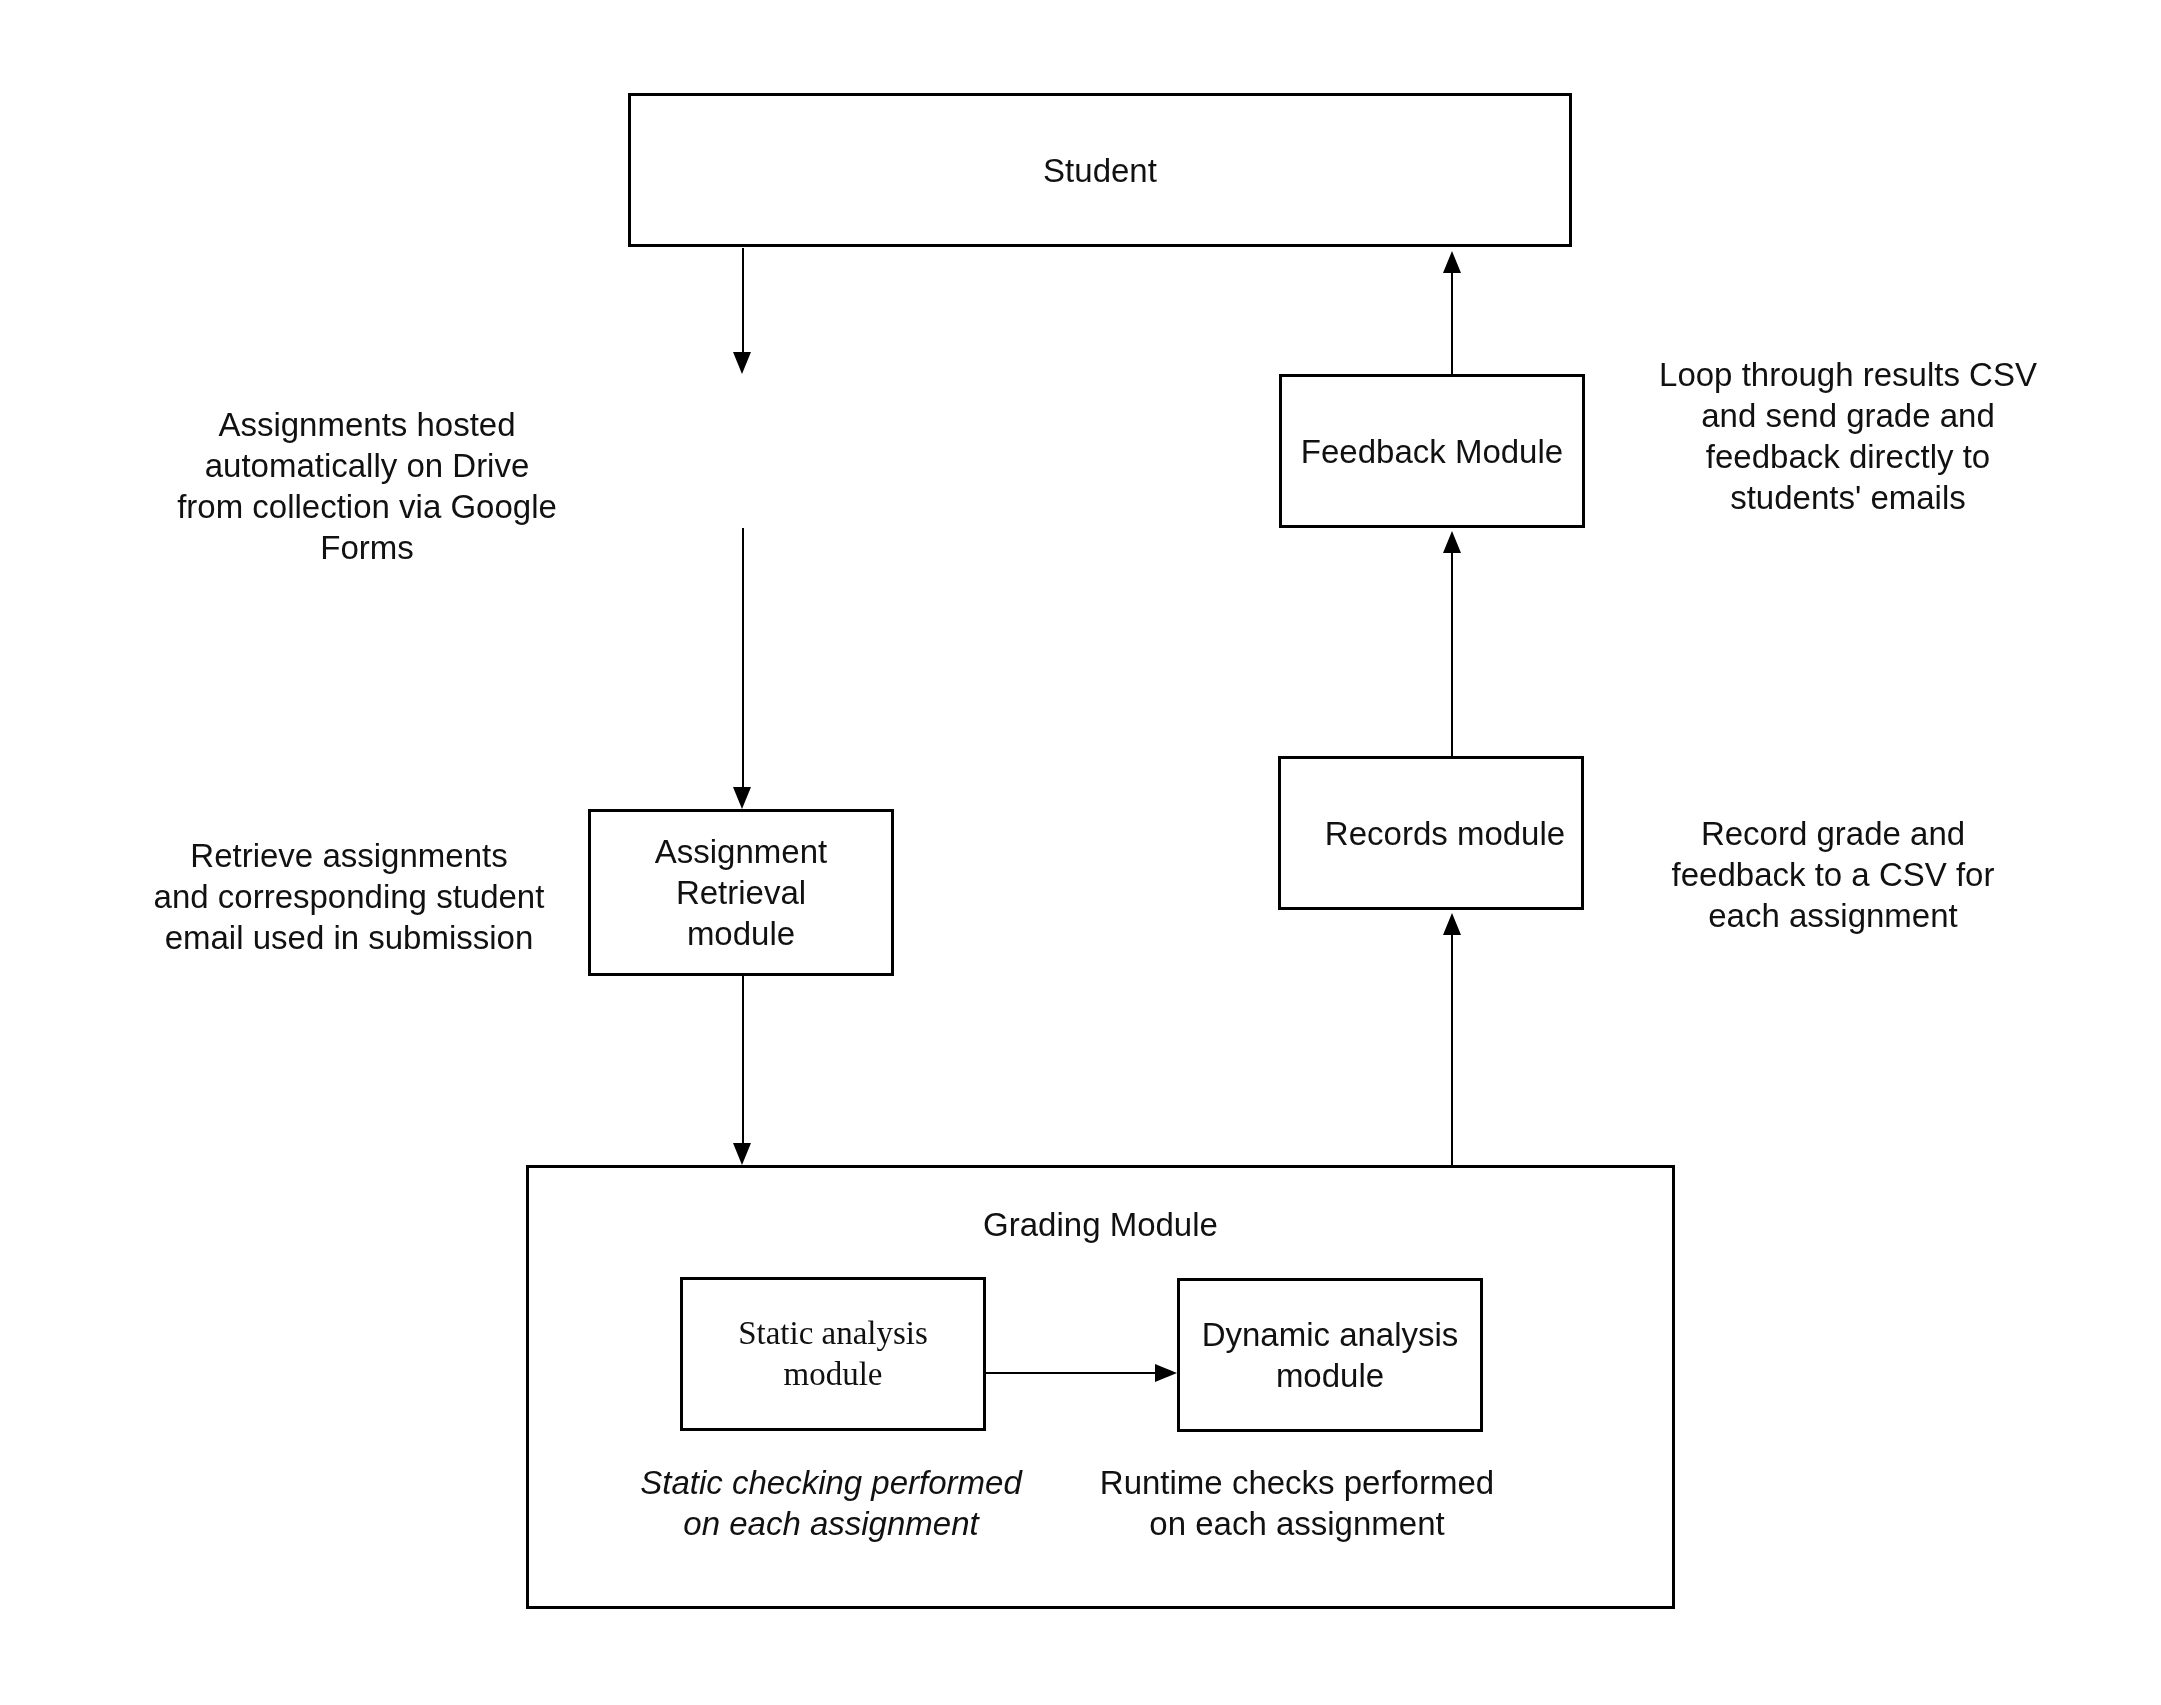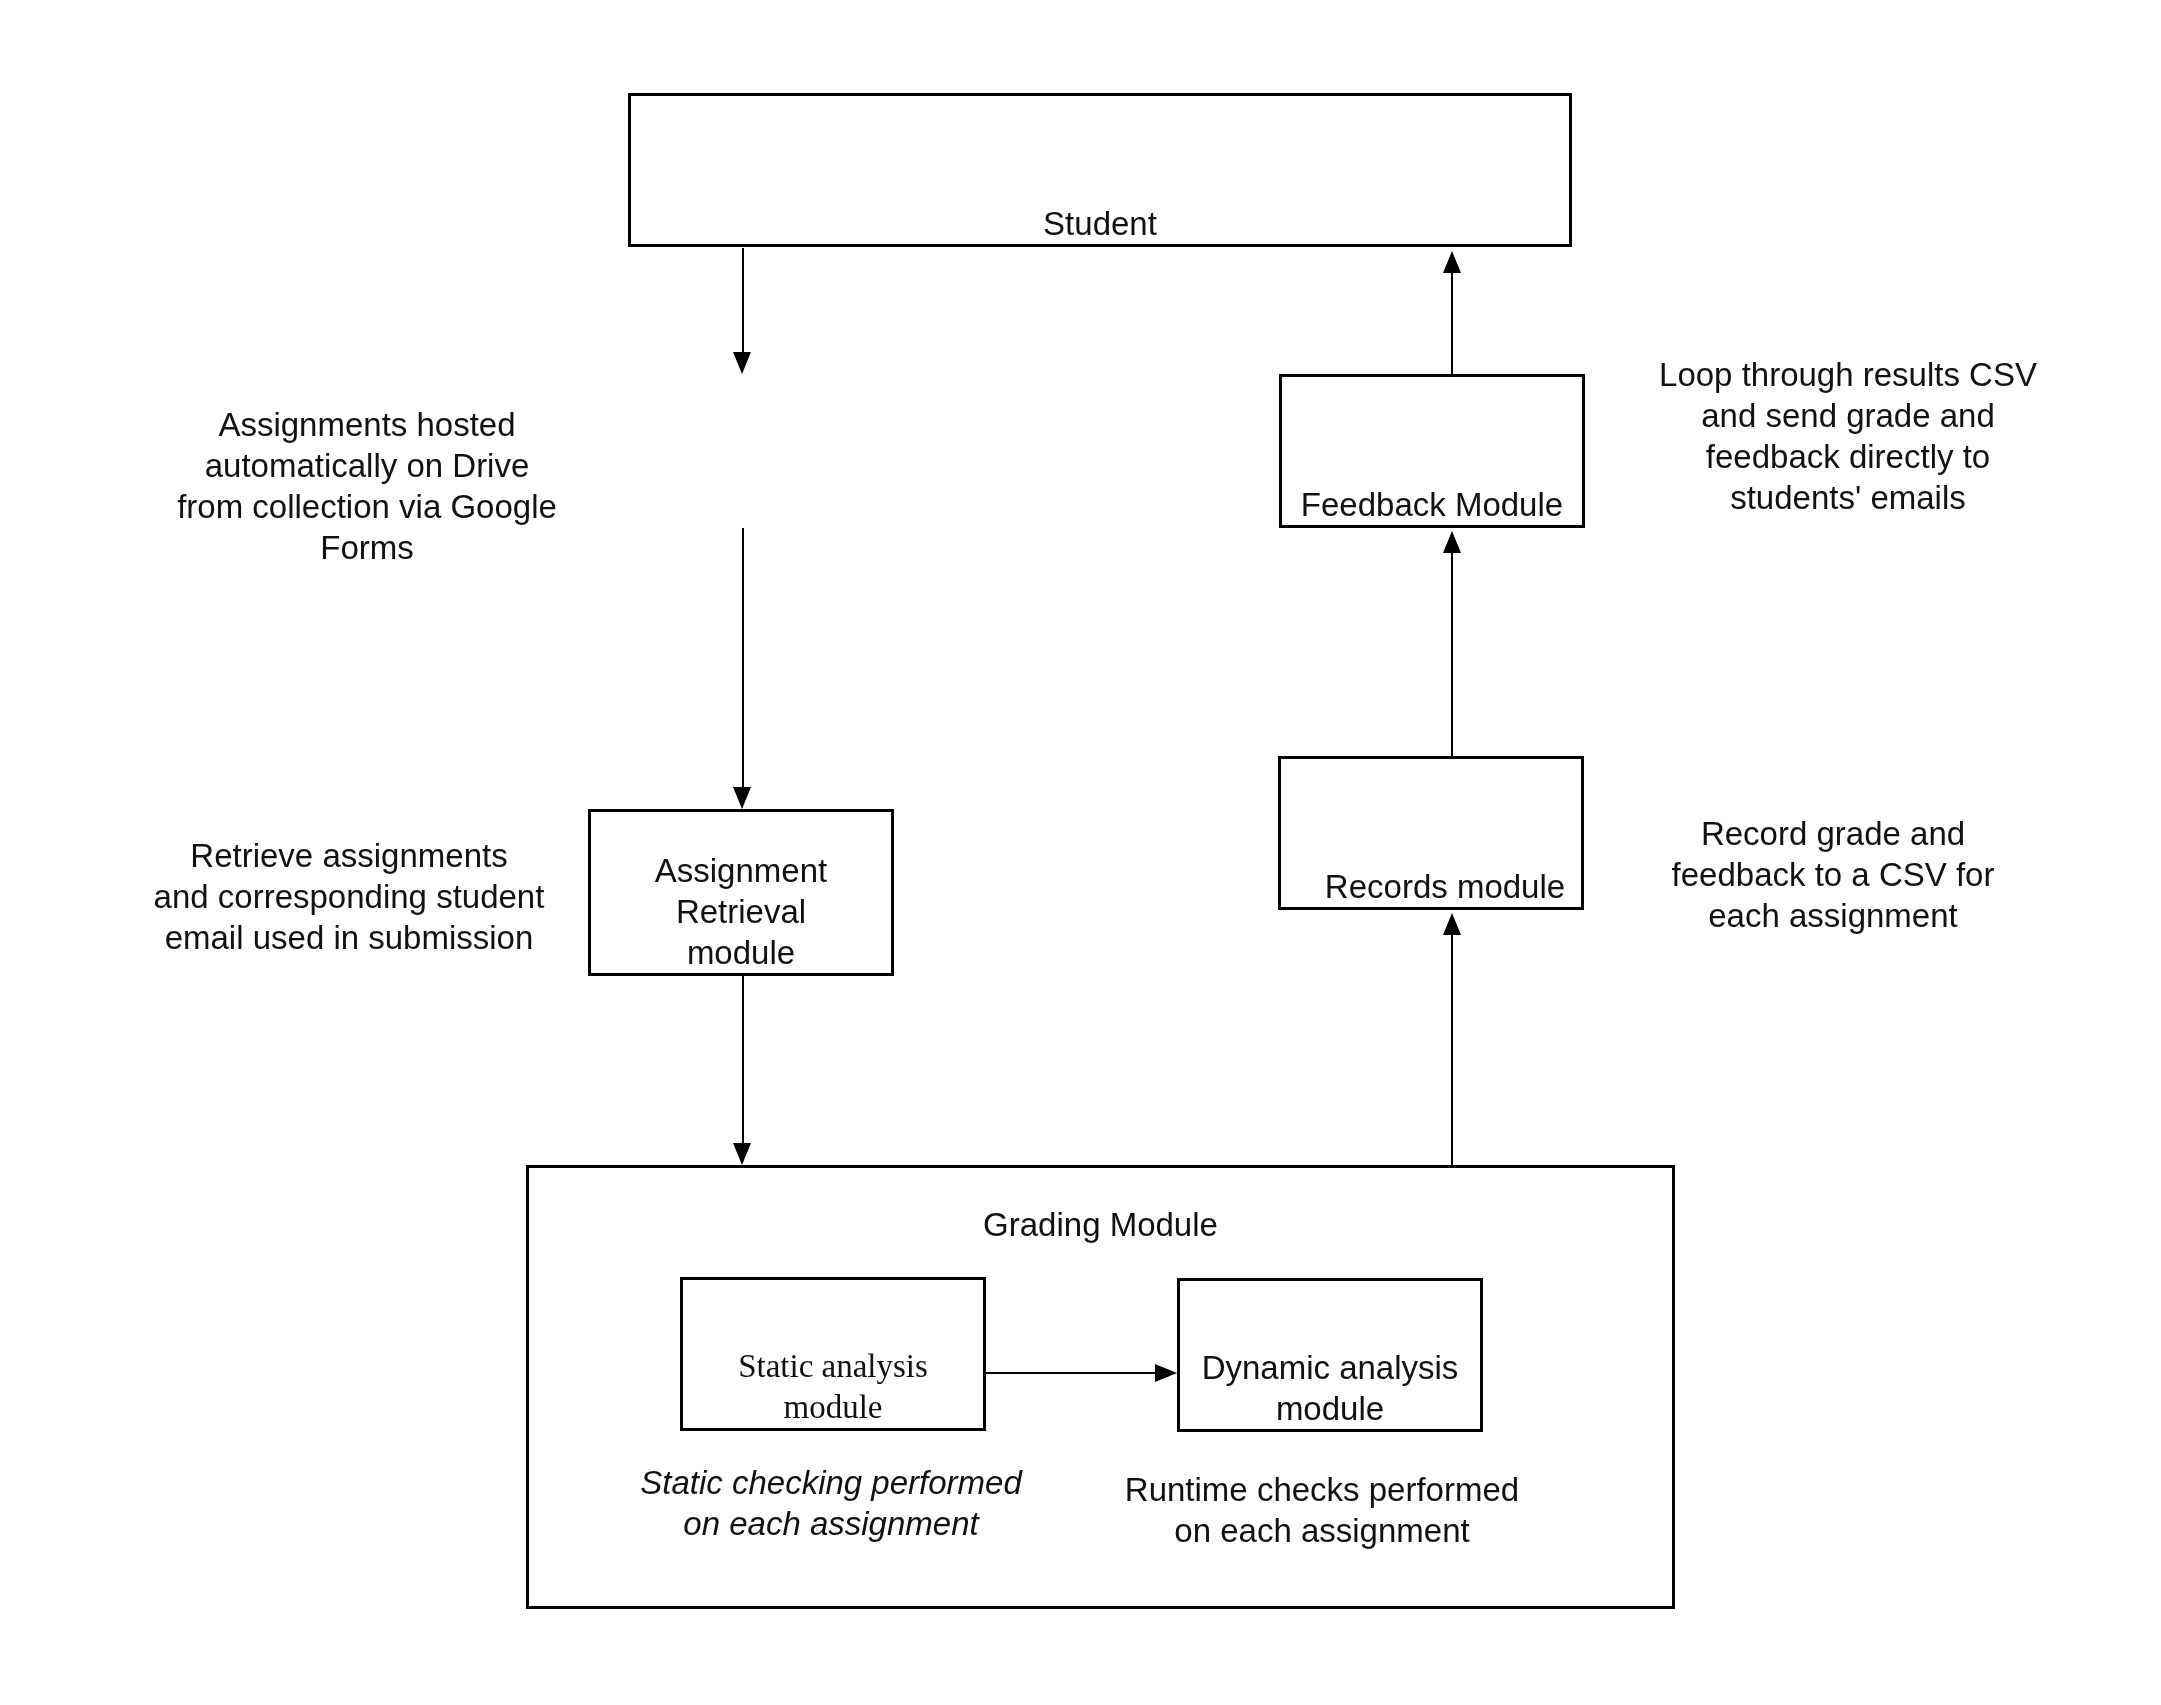--- a/index.html
+++ b/index.html
@@ -15,21 +15,21 @@
     font-family: "Liberation Sans", sans-serif;
     color: #111111;
     overflow: hidden;
   }
   .box {
     position: absolute;
     box-sizing: border-box;
     border: 3px solid #000000;
     background: #ffffff;
     display: flex;
-    align-items: flex-end;
+    align-items: center;
     justify-content: center;
     text-align: center;
     white-space: pre-line;
     font-size: 33px;
     line-height: 41px;
   }
   .note {
     position: absolute;
     text-align: center;
     white-space: pre-line;
@@ -114,21 +114,21 @@
 module</span>
     </div>
 
     <div>
       <div class="hline" style="left:456px; top:204px; width:171px;"></div>
       <div class="arrow-right" style="left:626px; top:196px;"></div>
     </div>
 
     <div class="note" style="left:72px; top:294px; width:460px;font-style:italic;">Static checking performed
 on each assignment</div>
-    <div class="note" style="left:563px; top:294px; width:460px;margin-top:7px;">Runtime checks performed
+    <div class="note" style="left:538px; top:294px; width:460px;">Runtime checks performed
 on each assignment</div>
   </div>
 
   <div>
     <div class="vline" style="left:742px; top:248px; height:107px;"></div>
     <div class="arrow-down" style="left:733px; top:352px;"></div>
   </div>
 
   <div>
     <div class="vline" style="left:742px; top:528px; height:261px;"></div>

